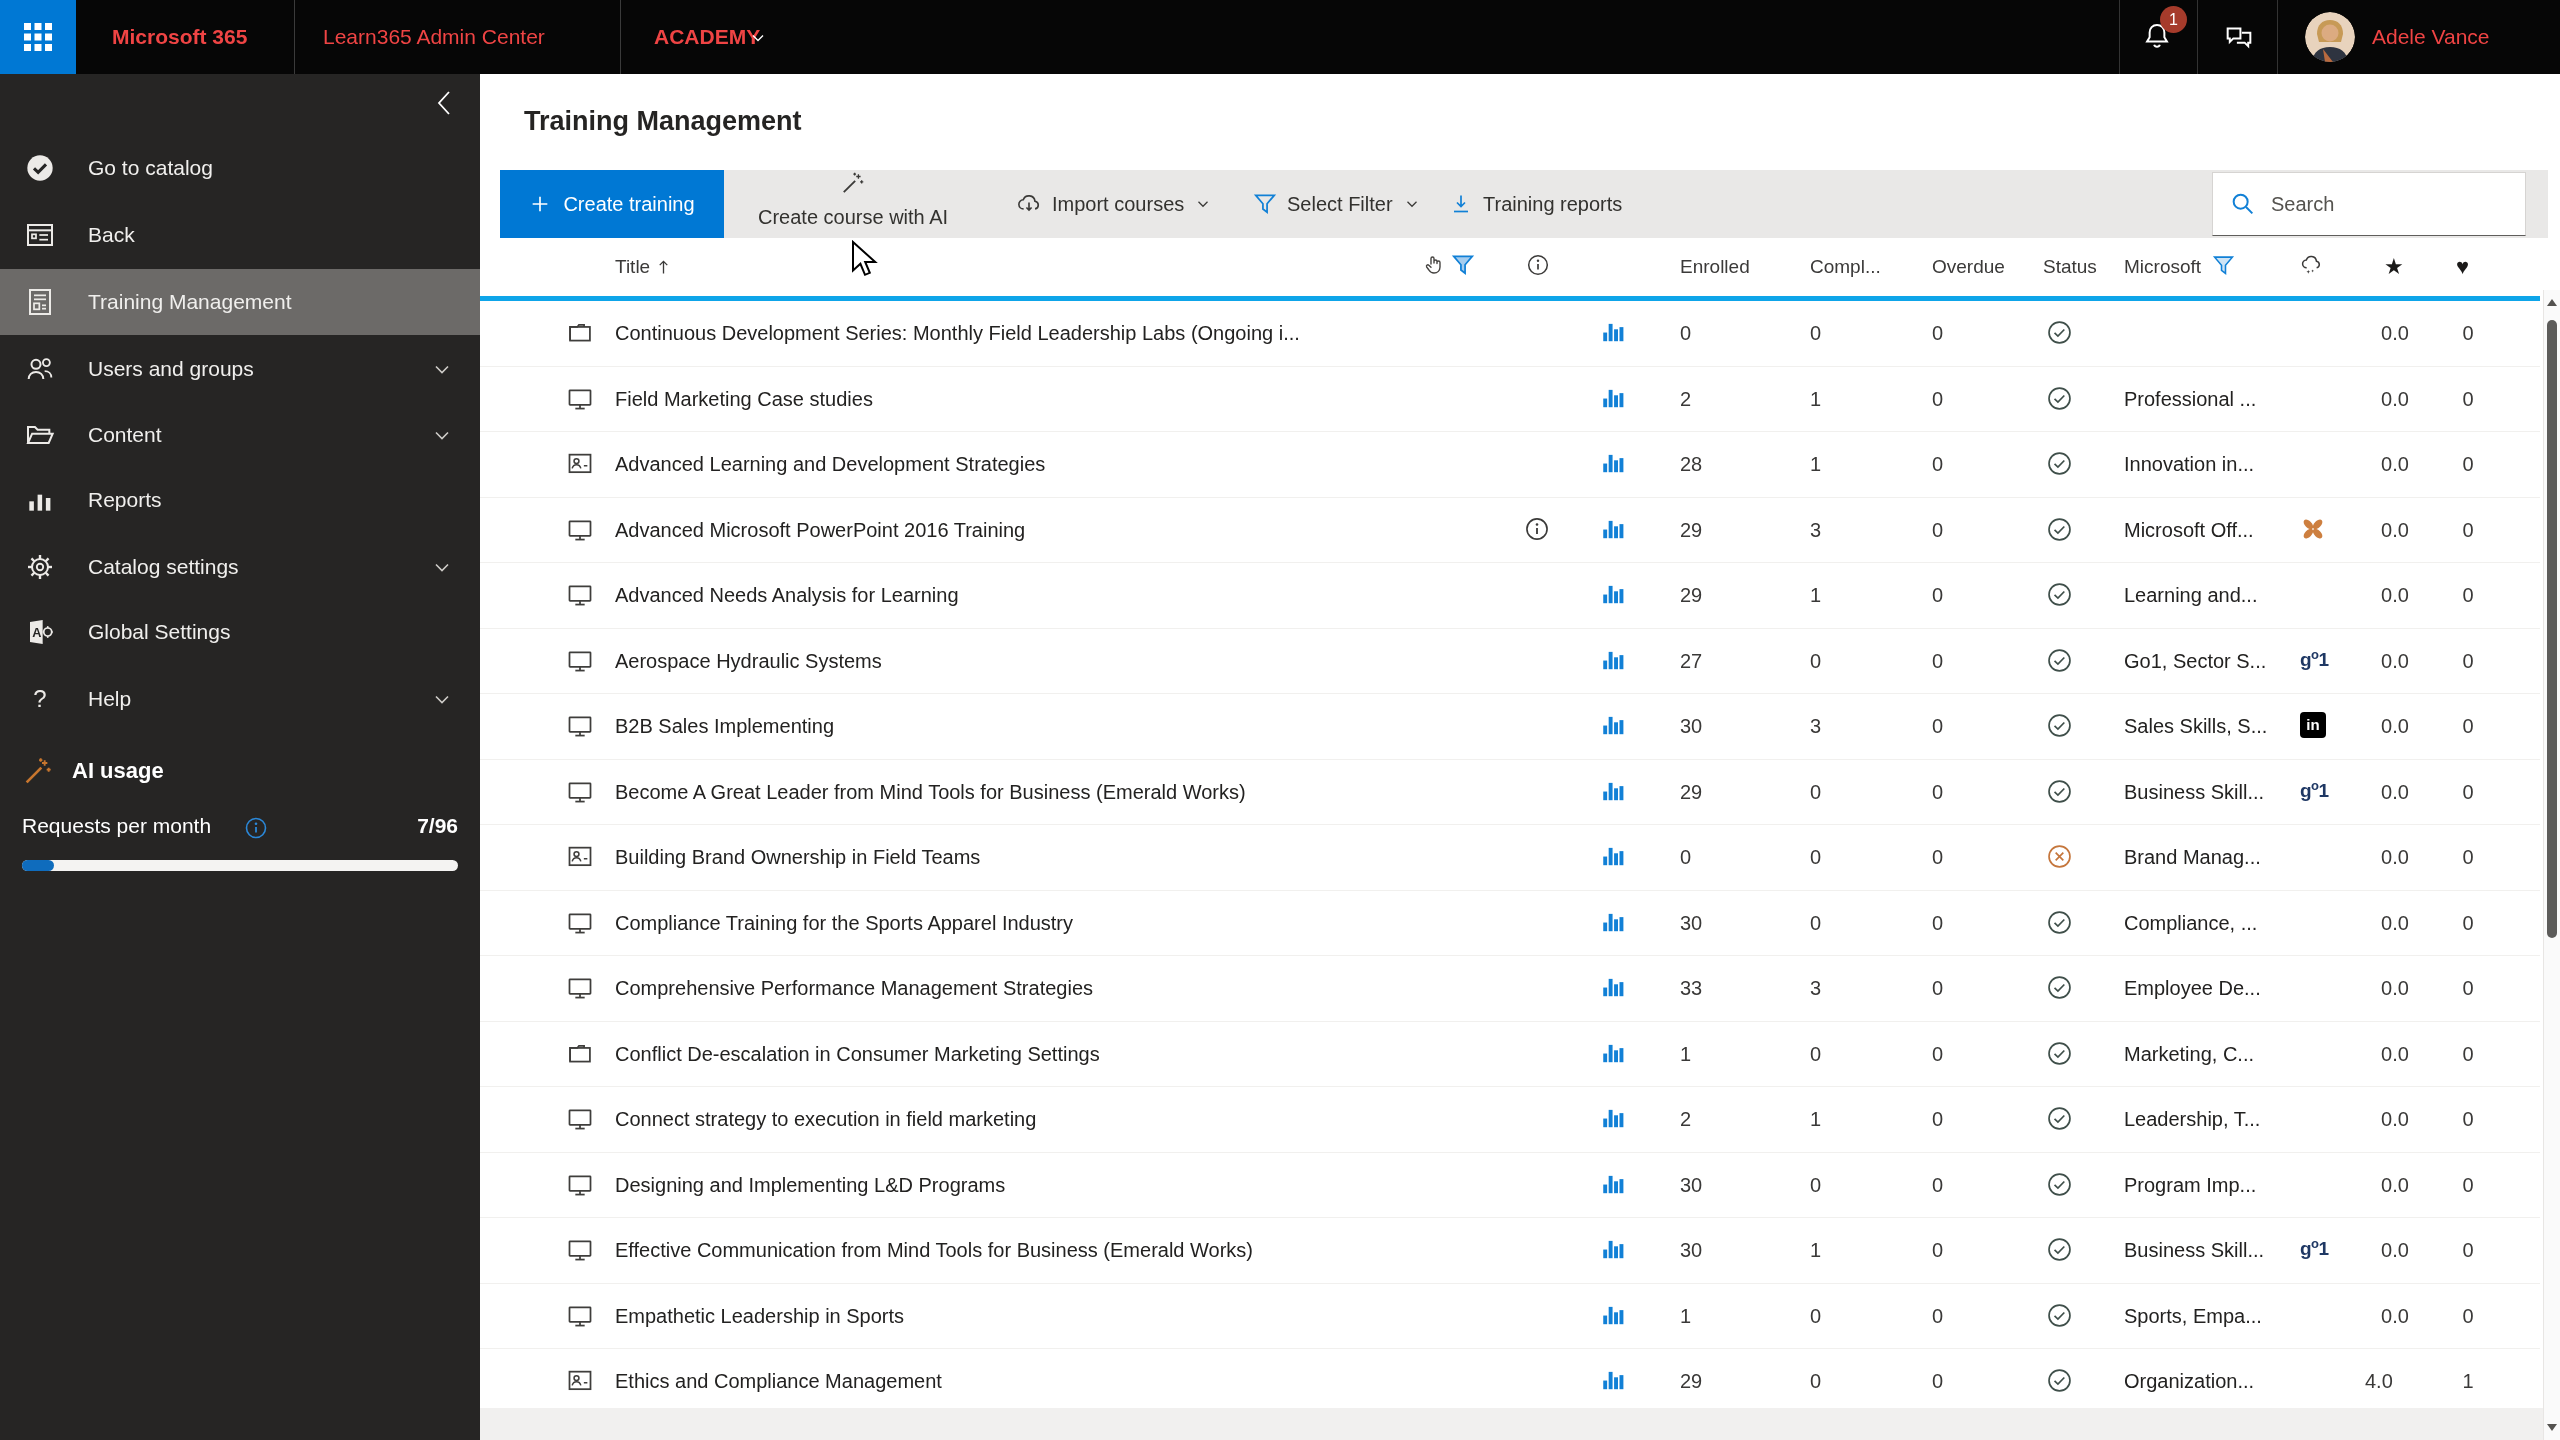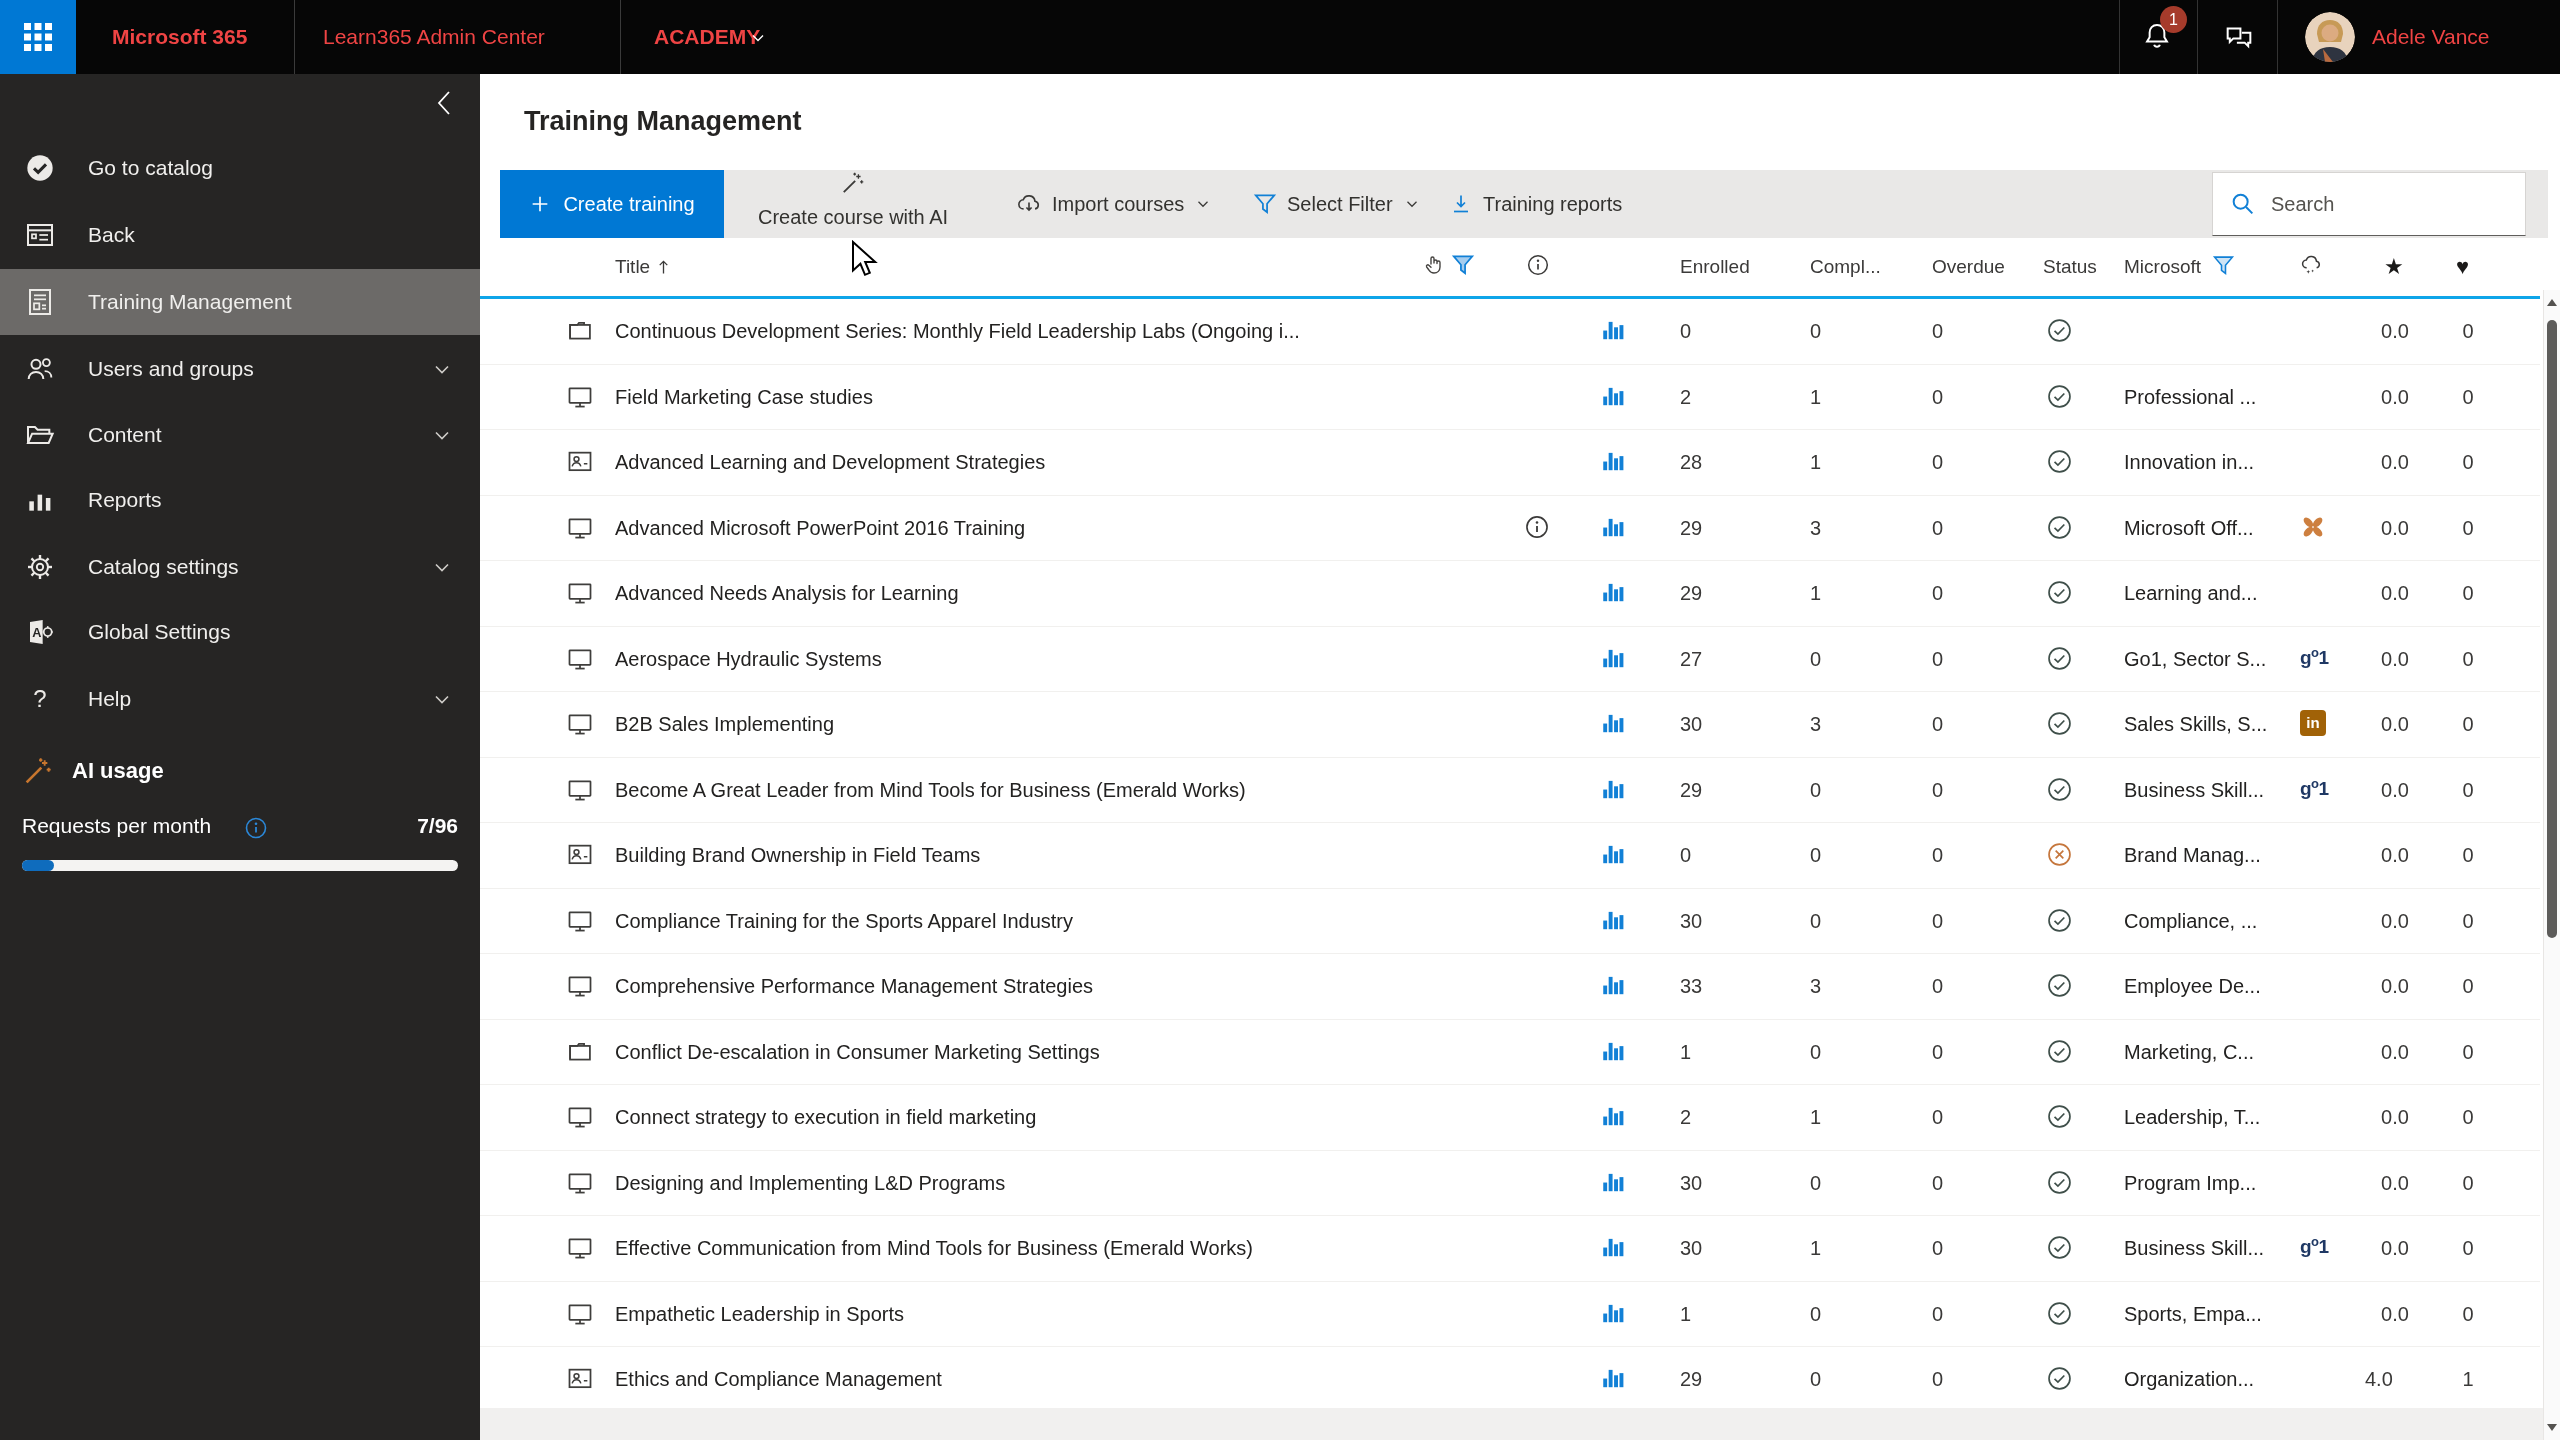--- a/index.html
+++ b/index.html
@@ -39,21 +39,21 @@
   #search-box{position:absolute;left:1712px;top:2px;width:312px;height:62px;background:#fff;
     border:1px solid #d6d4d2;border-bottom:1px solid #5f5e5c;}
   #search-box input{position:absolute;left:56px;top:0;width:240px;height:60px;border:none;outline:none;
     font-size:20px;color:#3a3938;font-family:inherit;background:transparent;}
   #search-box input::placeholder{color:#55534f;opacity:1;}
   #search-box .icon{position:absolute;left:16px;top:17px;width:28px;height:28px;}
   
   #thead{position:absolute;left:0;top:164px;width:2048px;height:58px;font-size:19px;color:#3b3a39;}
   .th{position:absolute;top:0;height:58px;line-height:58px;cursor:pointer;white-space:nowrap;}
   .th .icon{display:inline-block;vertical-align:-4px;}
-  #rows{position:absolute;left:0;top:222px;width:2060px;height:1112px;overflow:hidden;border-top:3px solid #0ea5e9;}
+  #rows{position:absolute;left:0;top:222px;width:2060px;height:1112px;overflow:hidden;border-top:5px solid #0ea5e9;}
   .row{position:relative;height:64.5px;border-bottom:1px solid #f1f0ee;}
   .cell-ico{position:absolute;top:50%;transform:translateY(-50%);width:28px;height:28px;}
   .row .title{position:absolute;left:135px;top:0;height:64.5px;line-height:64.5px;font-size:20px;color:#232221;
     max-width:880px;overflow:hidden;white-space:nowrap;cursor:pointer;}
   .row .num{position:absolute;top:0;height:64.5px;line-height:64.5px;font-size:20px;color:#3a3938;}
   .row .cat{position:absolute;left:1644px;top:0;height:64.5px;line-height:64.5px;font-size:20px;color:#232221;max-width:165px;overflow:hidden;white-space:nowrap;}
   .go1{font-weight:700;font-size:19px;letter-spacing:-0.5px;}
   .go1 .sup{font-size:13px;vertical-align:7px;}
   .li-badge{display:inline-block;width:26px;height:26px;border-radius:4px;color:#fff;font-weight:700;font-size:15px;text-align:center;line-height:26px;}
   
@@ -550,21 +550,21 @@
             </g>
           </svg></span>
         <span class="num" style="left: 1200px;">30</span>
         <span class="num" style="left: 1330px;">3</span>
         <span class="num" style="left: 1452px;">0</span>
         <span class="cell-ico" style="left: 1566px;"><svg width="27" height="27" viewBox="0 0 24 24">
             <circle cx="12" cy="12" r="9.3" fill="none" stroke="#3f4f4a" stroke-width="1.5"></circle>
             <path d="M7.6 12.3l3 2.9 5.7-5.9" fill="none" stroke="#3f4f4a" stroke-width="1.5"></path>
           </svg></span>
         <span class="cat">Sales Skills, S...</span>
-        <span class="cell-ico" style="left: 1820px; width: 60px;"><span class="li-badge" style="background:#a16207">in</span></span>
+        <span class="cell-ico" style="left: 1820px; width: 60px;"><span class="li-badge" style="background:#000000">in</span></span>
         <span class="num" style="left: 1885px; width: 60px; text-align: center;">0.0</span>
         <span class="num" style="left: 1966px; width: 44px; text-align: center;">0</span>
       </div>
       <div class="row">
         <span class="cell-ico" style="left: 86px;"><svg width="28" height="28" viewBox="0 0 24 24">
             <rect x="3" y="4.5" width="18" height="12.5" rx="0.5" fill="none" stroke="#3f3e3c" stroke-width="1.5"></rect>
             <line x1="12" y1="17" x2="12" y2="20" stroke="#3f3e3c" stroke-width="1.5"></line>
             <line x1="8" y1="20.2" x2="16" y2="20.2" stroke="#3f3e3c" stroke-width="1.5"></line>
           </svg></span>
         <span class="title">Become A Great Leader from Mind Tools for Business (Emerald Works)</span>

